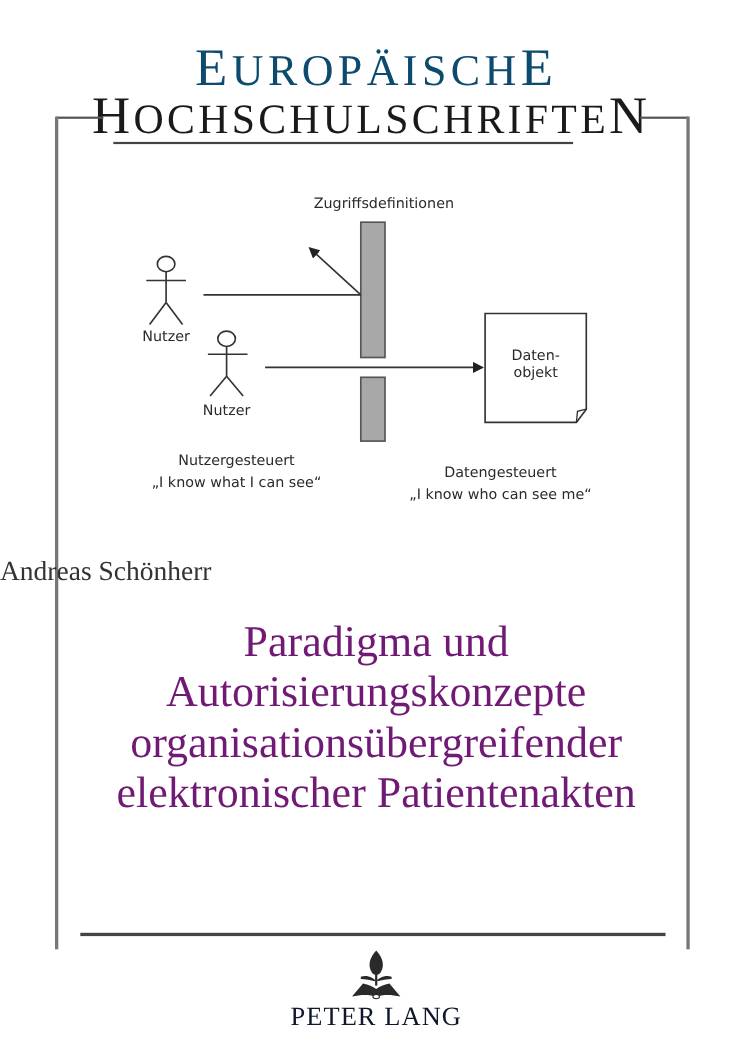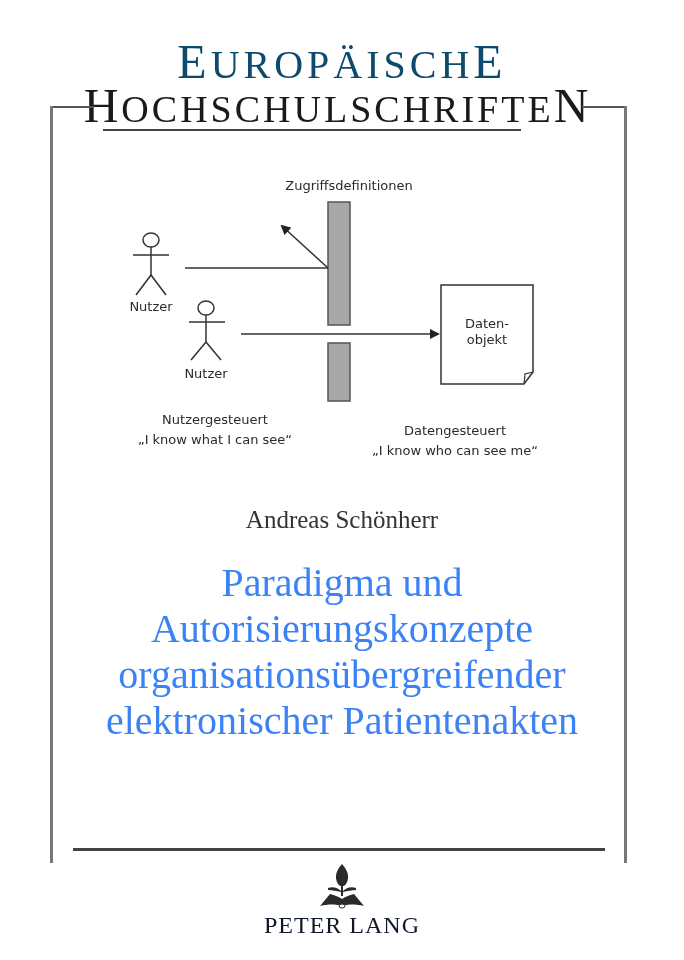--- a/index.html
+++ b/index.html
@@ -8,22 +8,22 @@
   .series-line1 { left:0; width:684px; top:40px; text-align:center; font-family:"Liberation Serif", serif; font-size:40px; letter-spacing:4px; color:#0c4a6e; line-height:44px; }
   .series-line2 { left:0; width:675px; top:86px; text-align:center; font-family:"Liberation Serif", serif; font-size:38px; letter-spacing:3px; color:#1a1a1a; line-height:40px; }
   .sc-big { font-size:48px; }
   .frame-top-left { left:51px; top:106px; width:43px; height:2px; background:#555; }
   .frame-top-right { left:582px; top:106px; width:44px; height:2px; background:#555; }
   .frame-left { left:50px; top:106px; width:3px; height:757px; background:#777; }
   .frame-right { left:624px; top:106px; width:3px; height:757px; background:#777; }
   .title-underline { left:103px; top:129px; width:418px; height:2px; background:#444; }
   .diagram { left:0; top:0; width:684px; height:470px; }
   .diag-text { font-family:"DejaVu Sans", sans-serif; font-size:13px; color:#2a2a2a; text-align:center; white-space:nowrap; }
-  .author { left:0; width:684px; top:506px; text-align:center; font-size:25px; color:#333; }
-  .title { left:0; width:684px; top:560px; text-align:center; font-size:40px; line-height:46px; color:#3b82f6; }
+  .author { left:0; width:684px; top:506px; text-align:left; font-size:25px; color:#333; }
+  .title { left:0; width:684px; top:560px; text-align:center; font-size:40px; line-height:46px; color:#701a75; }
   .bottom-rule { left:73px; top:848px; width:532px; height:3px; background:#444; }
   .publisher { left:0; width:684px; top:912px; text-align:center; font-size:24px; letter-spacing:1px; color:#0f172a; }
 </style>
 </head>
 <body>
 
 <div class="abs series-line1"><span class="sc-big">E</span><span>UROPÄISCH</span><span class="sc-big">E</span></div>
 <div class="abs series-line2"><span class="sc-big">H</span><span>OCHSCHULSCHRIFTE</span><span class="sc-big">N</span></div>
 <div class="abs title-underline"></div>
 

